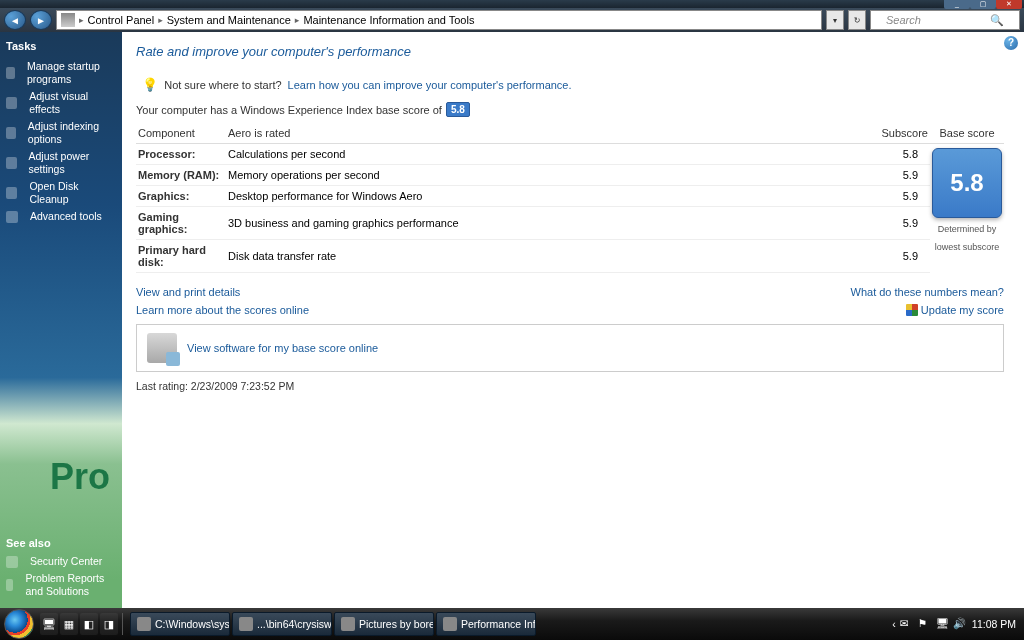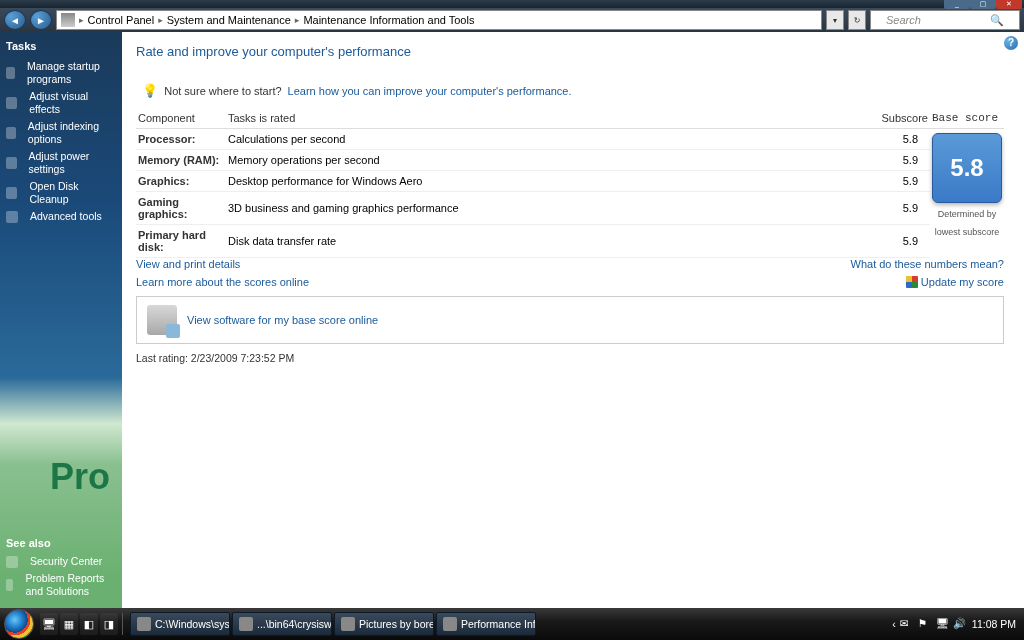--- a/index.html
+++ b/index.html
@@ -31,40 +31,40 @@
 .sidebar .tasks-hdr { font-weight:bold; margin-bottom:6px; font-size:11px; }
 .sidebar a.task { color:#fff; text-decoration:none; display:flex; align-items:center; gap:12px; padding:2px 0; font-size:10.5px; line-height:13px; }
 .sidebar a.task .ticon { width:12px; height:12px; display:inline-block; background:rgba(255,255,255,0.3); border-radius:2px; }
 .seealso { margin-top:auto; font-size:11px; }
 .seealso .hdr { font-weight:bold; margin-bottom:4px; }
 .bigtext { position:absolute; bottom:110px; left:50px; font-size:36px; font-weight:bold; color:#0a6a3a; opacity:0.85; }
 
 
 .content { flex:1; background:#fff; padding:12px 20px 12px 14px; position:relative; overflow:hidden; }
 .helpicon { position:absolute; top:4px; right:6px; width:14px; height:14px; border-radius:50%; background:radial-gradient(circle at 30% 30%,#6ab4e8,#2a6aaa); color:#fff; font-size:10px; text-align:center; line-height:14px; font-weight:bold; }
-h1.pagetitle { color:#1a5a9a; font-size:13px; font-weight:normal; margin-bottom:24px; }
+h1.pagetitle { color:#1a5a9a; font-size:13px; font-weight:normal; margin-bottom:18px;font-style:italic; }
 .hintrow { display:flex; align-items:center; gap:6px; font-size:11px; margin-left:6px; margin-bottom:10px; color:#333; }
 .hintrow .bulb { color:#d9a030; font-size:13px; }
 .hintrow a { color:#1a5a9a; text-decoration:none; }
 .scoreline { font-size:11px; color:#333; margin-bottom:6px; display:flex; align-items:center; gap:4px; }
 .scorebadge { background:#3a7ac8; color:#fff; font-weight:bold; border:1px solid #2a5a9a; padding:1px 4px; border-radius:2px; font-size:10px; }
 
 
 table.scores { width:100%; border-collapse:collapse; font-size:11px; }
 table.scores th { text-align:left; font-weight:normal; color:#333; border-bottom:1px solid #ddd; padding:4px 2px; }
 table.scores th.sub { text-align:right; width:60px; }
-table.scores th.base { text-align:left; width:72px;font-family:Liberation Mono, monospace; }
+table.scores th.base { text-align:center; width:72px; }
 table.scores td { padding:4px 2px; border-bottom:1px solid #eee; }
 table.scores tr.datarow td:first-child { font-weight:bold; color:#333; width:90px; }
 table.scores td.sub { text-align:right; padding-right:12px; }
 .basebox { width:70px; height:70px; background:linear-gradient(#5a9ad8,#3a7ac8); border:1px solid #2a5a9a; border-radius:6px; color:#fff; display:flex; flex-direction:column; align-items:center; justify-content:center; box-shadow:0 2px 4px rgba(0,0,0,0.3); }
 .basebox .num { font-size:24px; font-weight:bold; }
 .basebox-caption { font-size:9px; color:#555; text-align:center; margin-top:2px; line-height:18px; }
 
-.linksrow { display:flex; justify-content:space-between; font-size:11px; margin-top:0; }
+.linksrow { display:flex; justify-content:space-between; font-size:11px; margin-top:13px; }
 .linksrow a { color:#1a5a9a; text-decoration:none; }
 .linksrow2 { display:flex; justify-content:space-between; font-size:11px; margin-top:6px; align-items:center;gap:39px; }
 .linksrow2 a { color:#1a5a9a; text-decoration:none; }
 .linksrow2 .upd { display:flex; align-items:center; gap:3px; }
 .shield { width:12px; height:12px; display:inline-block; background:conic-gradient(#d04028 0 25%,#2a8a3a 25% 50%,#2a6ac8 50% 75%,#e8c030 75% 100%); border-radius:1px; }
 
 .softbox { margin-top:8px; border:1px solid #ccc; padding:8px 10px; display:flex; align-items:center; gap:10px; font-size:11px; }
 .softbox .boxicon { width:30px; height:30px; background:linear-gradient(#d8d8d8,#a8a8a8); border-radius:3px; position:relative; }
 .softbox .boxicon::after { content:""; position:absolute; right:-3px; bottom:-3px; width:14px; height:14px; background:#8ab8d8; border-radius:2px; }
 .softbox a { color:#1a5a9a; text-decoration:none; }
@@ -156,26 +156,30 @@
   </div>
 
   <div class="content">
     <div class="helpicon">?</div>
     <h1 class="pagetitle">Rate and improve your computer's performance</h1>
     <div class="hintrow">
       <span class="bulb">💡</span>
       <span>Not sure where to start?</span>
       <a>Learn how you can improve your computer's performance.</a>
     </div>
+    <div class="scoreline">
+      <span>Your computer has a Windows Experience Index base score of</span>
+      <span class="scorebadge">5.8</span>
+    </div>
 
     <table class="scores">
       <tbody>
           <tr>
         <th>Component</th>
-        <th>Tasks is rated</th>
+        <th>Aero is rated</th>
         <th class="sub">Subscore</th>
         <th class="base">Base score</th>
       </tr>
       <tr class="datarow">
         <td>Processor:</td>
             <td>Calculations per second</td>
             <td class="sub">5.8</td>
         <td rowspan="5" style="text-align:center;vertical-align:top;border-bottom:none;">
           <div style="display:inline-block;">
             <div class="basebox">

